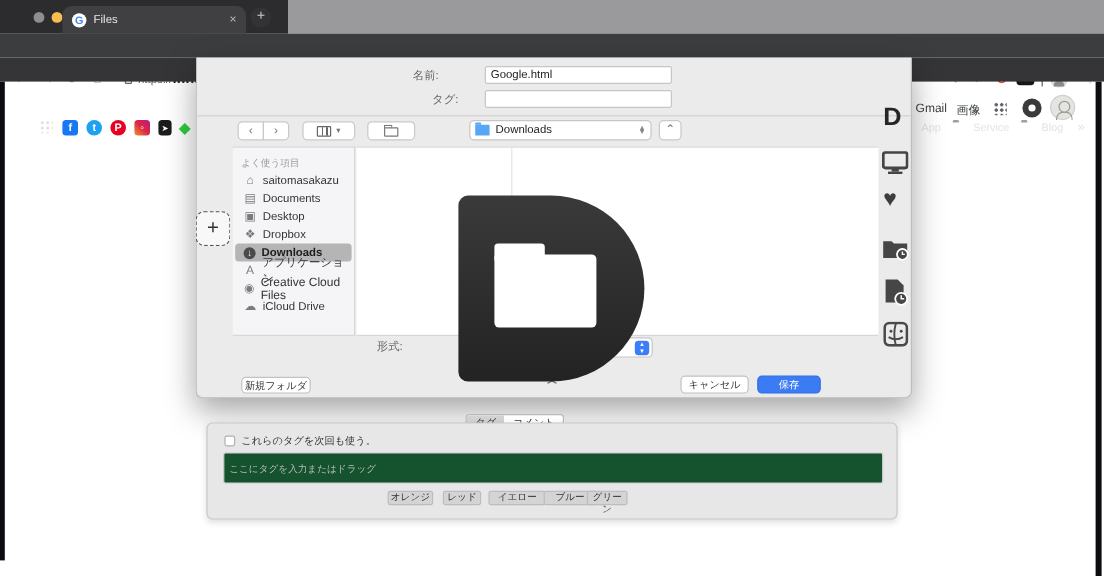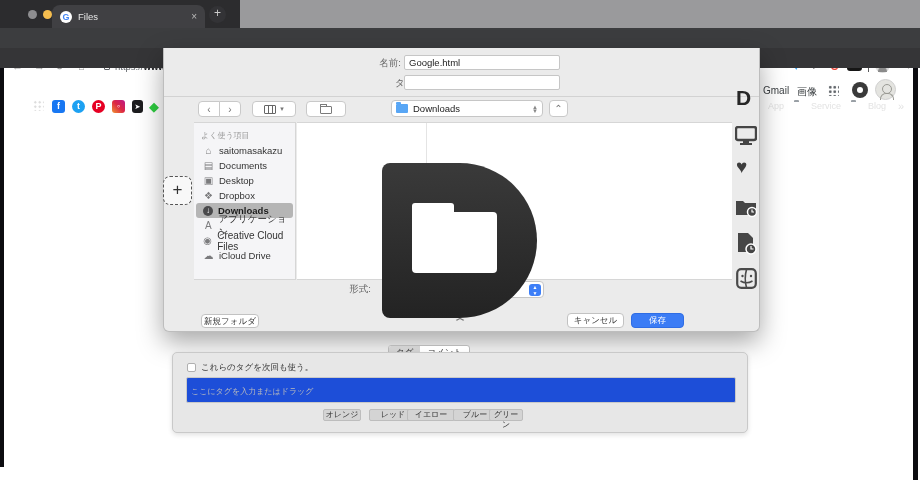--- a/index.html
+++ b/index.html
@@ -44,21 +44,21 @@
   .gtext { top:85px; font-size:10px; color:#3c4043; }
   .apps-grid { left:828px; top:85px; width:11px; height:11px; background:radial-gradient(circle,#5f6368 1.2px,transparent 1.4px) 0 0/4.5px 4.5px; }
   .bell-circle { left:852px; top:82px; width:16px; height:16px; border-radius:50%; background:#3a3a3a; }
   .bell-circle:before { content:""; position:absolute; left:5px; top:5px; width:6px; height:6px; border-radius:50%; background:#fff; }
   .page-avatar { left:875px; top:79px; width:21px; height:21px; border-radius:50%; background:#e4e4e0; border:1px solid #cfcfcf; }
   .page-avatar:before { content:""; position:absolute; left:6px; top:4px; width:8px; height:8px; border-radius:50%; border:1px solid #9a9a94; }
   .page-avatar:after { content:""; position:absolute; left:4px; top:13px; width:12px; height:6px; border-radius:6px 6px 0 0; border:1px solid #9a9a94; border-bottom:none; }
 
   
   .sheet { left:163px; top:48px; width:597px; height:284px; background:#ebebeb; border:1px solid #bdbdbd; border-top:none; border-radius:0 0 6px 6px; box-shadow:0 10px 26px rgba(0,0,0,.35); }
-  .flabel { font-size:9.5px; color:#666; text-align:right; width:57px; }
+  .flabel { font-size:9.5px; color:#666; width:57px; }
   .field { background:#fff; border:1px solid #c6c6c6; border-radius:2px; font-size:9.5px; color:#222; padding:1px 4px; height:15px; line-height:12px; }
   .sheet-div1 { left:0; top:48px; width:595px; height:1px; background:#d2d2d2; }
   .tbtn { background:#fff; border:1px solid #c9c9c9; border-radius:4px; height:16px; display:flex; align-items:center; justify-content:center; color:#777; font-size:10px; }
   .cols-icon { width:12px; height:9px; border:1px solid #666; border-radius:1px; background:linear-gradient(90deg,transparent 3px,#666 3px,#666 4px,transparent 4px,transparent 7px,#666 7px,#666 8px,transparent 8px); }
   .tb-folder { width:12px; height:8px; border:1px solid #7a7a7a; border-radius:1px; position:relative; margin-top:2px; }
   .tb-folder:before { content:""; position:absolute; left:-1px; top:-3px; width:5px; height:2px; border:1px solid #7a7a7a; border-bottom:none; border-radius:1px 1px 0 0; }
   .popup { left:227px; top:52px; width:152px; height:17px; background:#fff; border:1px solid #c6c6c6; border-radius:4px; display:flex; align-items:center; gap:5px; padding:0 4px; }
   .blue-folder { width:12px; height:9px; background:#58a6f5; border-radius:1px; position:relative; }
   .blue-folder:before { content:""; position:absolute; left:0; top:-2px; width:5px; height:2px; background:#58a6f5; border-radius:1px 1px 0 0; }
   .popup-label { font-size:9.5px; color:#222; flex:1; }
@@ -94,21 +94,21 @@
   .bigd-tab { position:absolute; left:30px; top:40px; width:42px; height:14px; background:#fff; border-radius:3px 3px 0 0; }
   .bigd-body { position:absolute; left:30px; top:49px; width:85px; height:61px; background:#fff; border-radius:2px 4px 4px 4px; }
 
   
   .tpanel { left:172px; top:352px; width:576px; height:81px; background:#e7e7e7; border:1px solid #c9c9c9; border-radius:5px; box-shadow:0 2px 5px rgba(0,0,0,.12); }
   .seg { left:388px; top:345px; height:14px; display:flex; border:1px solid #b9b9b9; border-radius:3px; overflow:hidden; background:#fff; }
   .seg span { font-size:8.5px; color:#333; padding:1px 7px; line-height:11px; }
   .seg .on { background:#d2d2d2; }
   .cb { left:14px; top:10px; width:9px; height:9px; background:#fff; border:1px solid #b0b0b0; border-radius:2px; }
   .cb-label { left:28px; top:9px; font-size:8.5px; color:#333; }
-  .tag-input { left:13px; top:24px; width:550px; height:26px; background:#1d4ed8; border:1px solid #c9c9c9; border-radius:2px; padding:2px 4px; }
+  .tag-input { left:13px; top:24px; width:550px; height:26px; background:#14532d; border:1px solid #c9c9c9; border-radius:2px; padding:2px 4px; }
   .tag-ph { font-size:8px; color:#bcbcbc; }
   .cbtn { top:56px; height:12px; background:#d4d4d4; border:1px solid #bdbdbd; border-radius:2px; font-size:8px; color:#333; text-align:center; line-height:10px; }
 </style>
 </head>
 <body>
 
 <div class="abs tabstrip">
   <div class="abs tabstrip-dark"></div>
   <div class="abs light" style="left:28px;background:#8e8e90"></div>
   <div class="abs light" style="left:43px;background:#f6be4f"></div>
@@ -294,17 +294,17 @@
   <span class="on">タグ</span>
   <span>コメント</span>
 </div>
 <div class="abs tpanel">
   <span class="abs cb"></span>
   <span class="abs cb-label">これらのタグを次回も使う。</span>
   <div class="abs tag-input">
     <span class="tag-ph">ここにタグを入力またはドラッグ</span>
   </div>
   <div class="abs cbtn" style="left:150px;width:38px">オレンジ</div>
-  <div class="abs cbtn" style="left:196px;width:48px">レッド</div>
+  <div class="abs cbtn" style="left:196px;width:32px">レッド</div>
   <div class="abs cbtn" style="left:234px;width:48px">イエロー</div>
   <div class="abs cbtn" style="left:280px;width:44px">ブルー</div>
   <div class="abs cbtn" style="left:316px;width:34px">グリーン</div>
 </div>
 
 </body></html>

